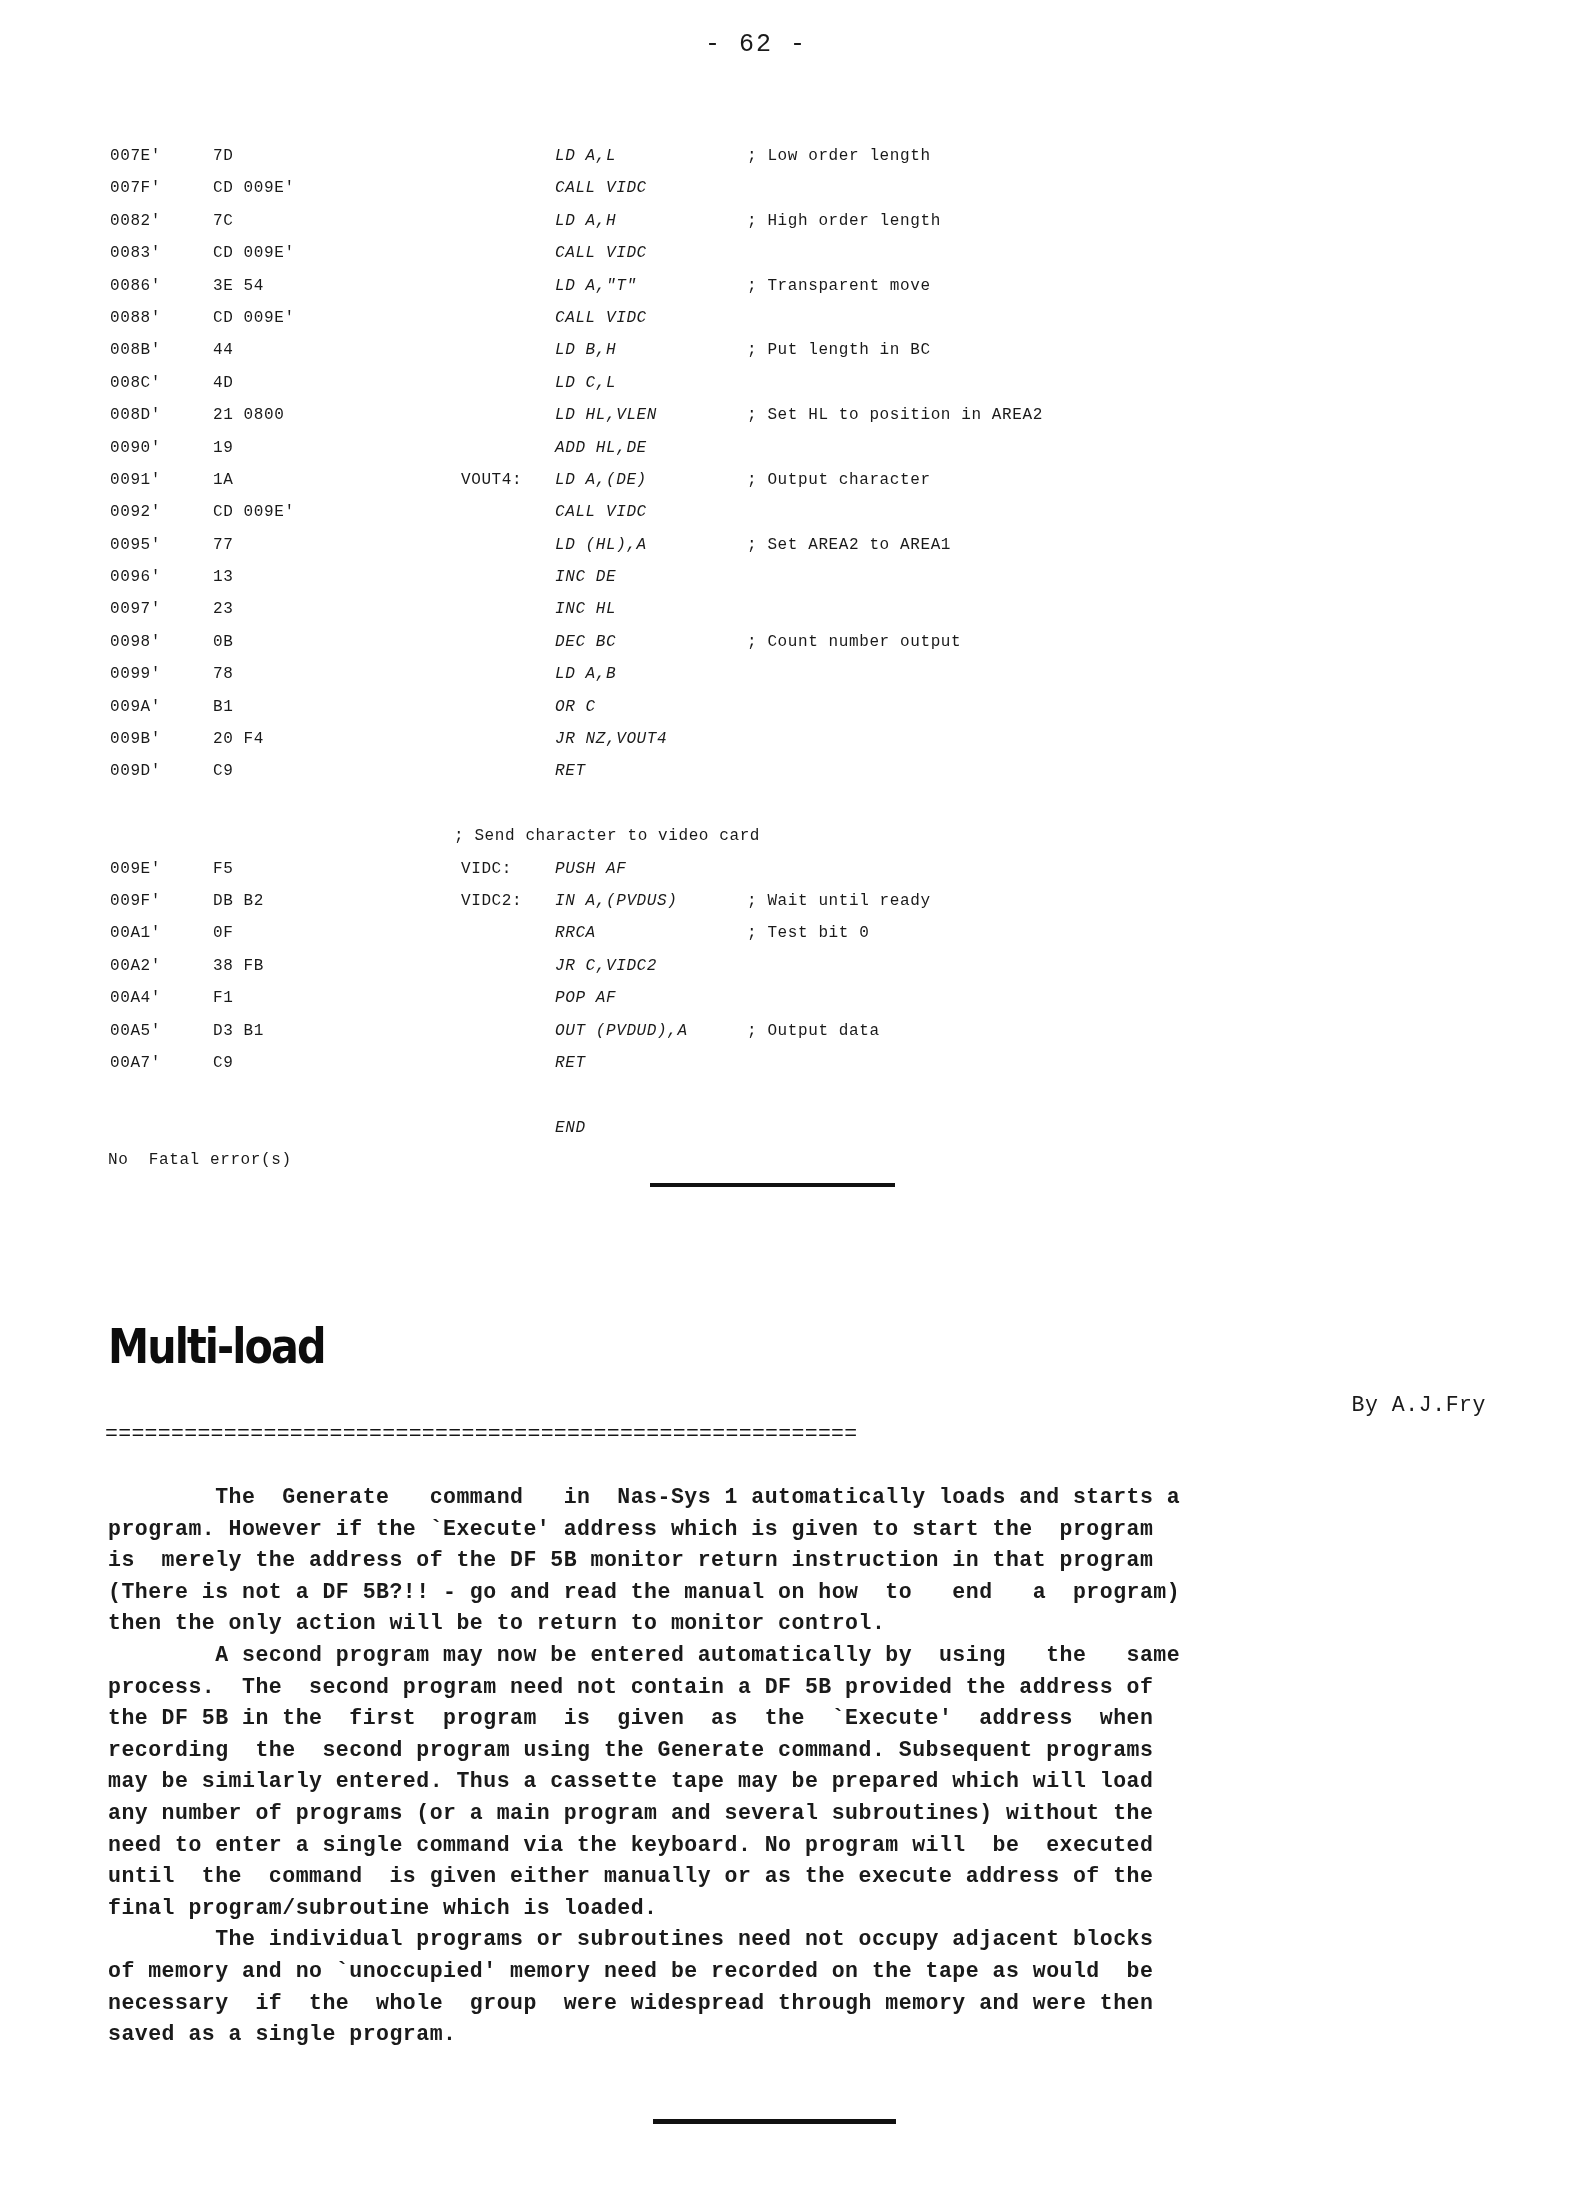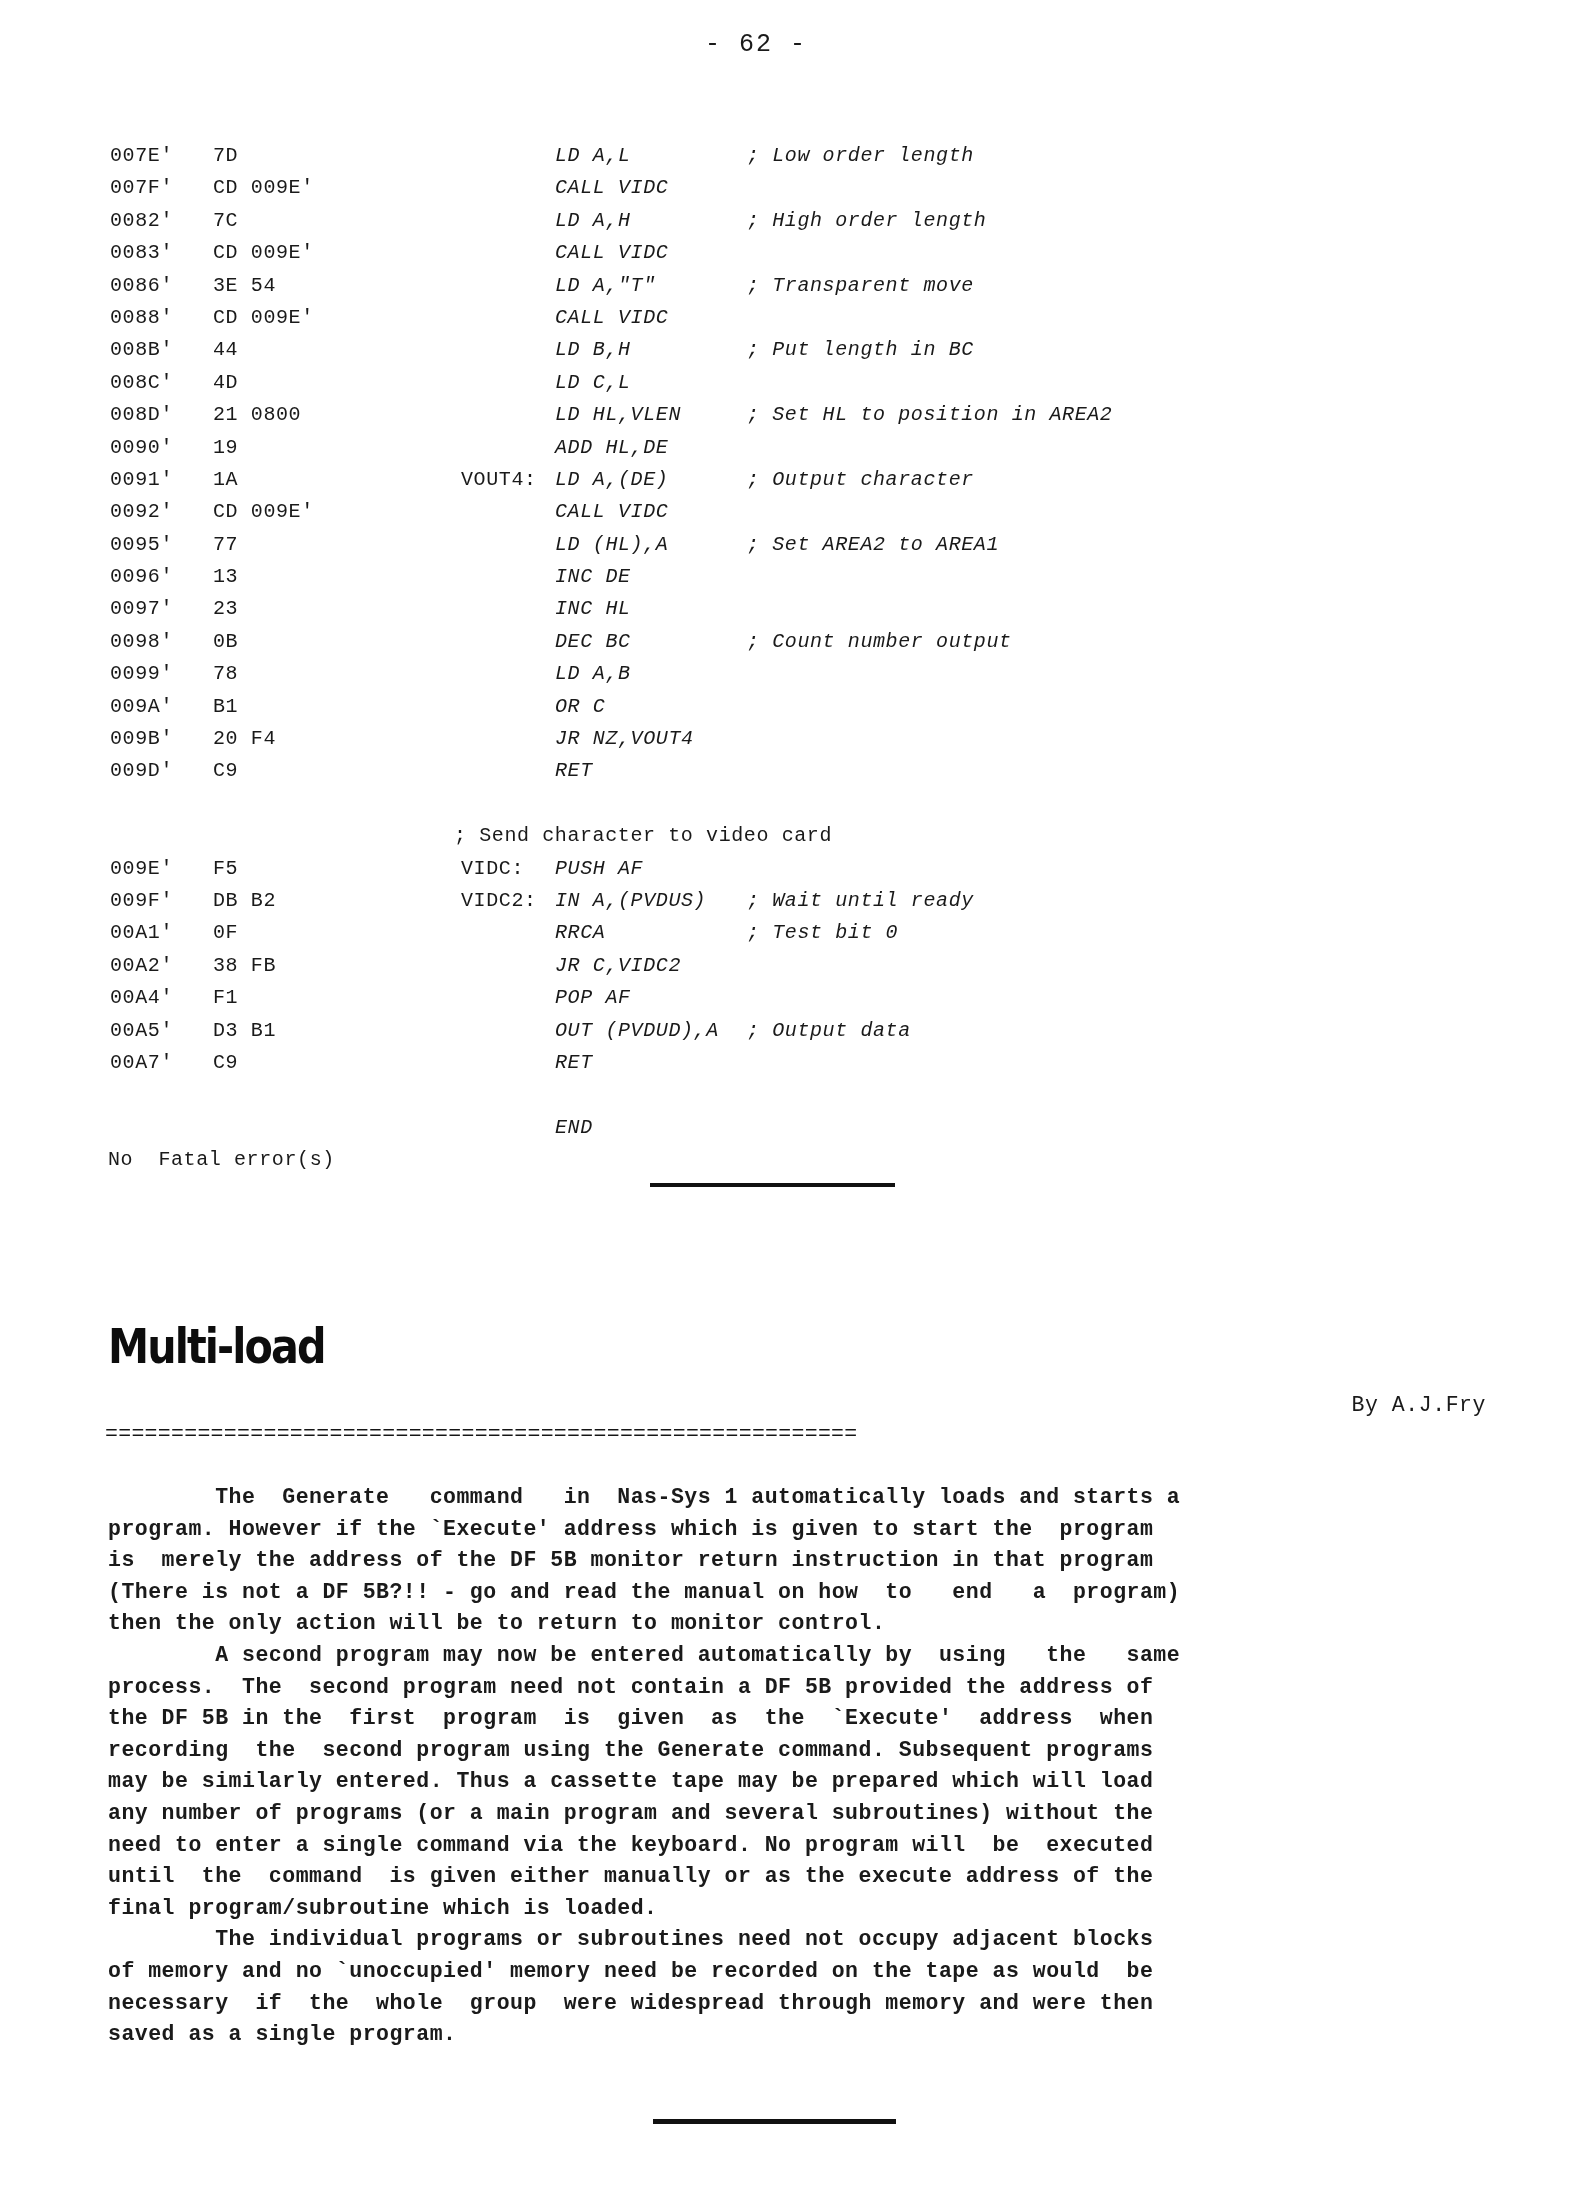--- a/index.html
+++ b/index.html
@@ -32,21 +32,21 @@
     letter-spacing: 2px;
     font-family: "Liberation Mono", monospace;
   }
 
   
   .listing {
     position: absolute;
     top: 140px;
     left: 110px;
     width: 1400px;
-    font-size: 20px;
+    font-size: 16px;
     line-height: 32.4px;
     letter-spacing: 0.6px;
     white-space: pre;
   }
   .asm-row {
     display: block;
     height: 32.4px;
     position: relative;
   }
   .asm-row.spacer { height: 32.4px; }
@@ -68,21 +68,20 @@
   .col-instr {
     position: absolute;
     left: 445px;
     width: 195px;
     font-style: italic;
   }
   .col-comment {
     position: absolute;
     left: 637px;
     white-space: pre;
-    font-style: italic;
   }
   .col-comment-wide {
     position: absolute;
     left: 344px;
     white-space: pre;
   }
 
   
   .hr-rule {
     position: absolute;

